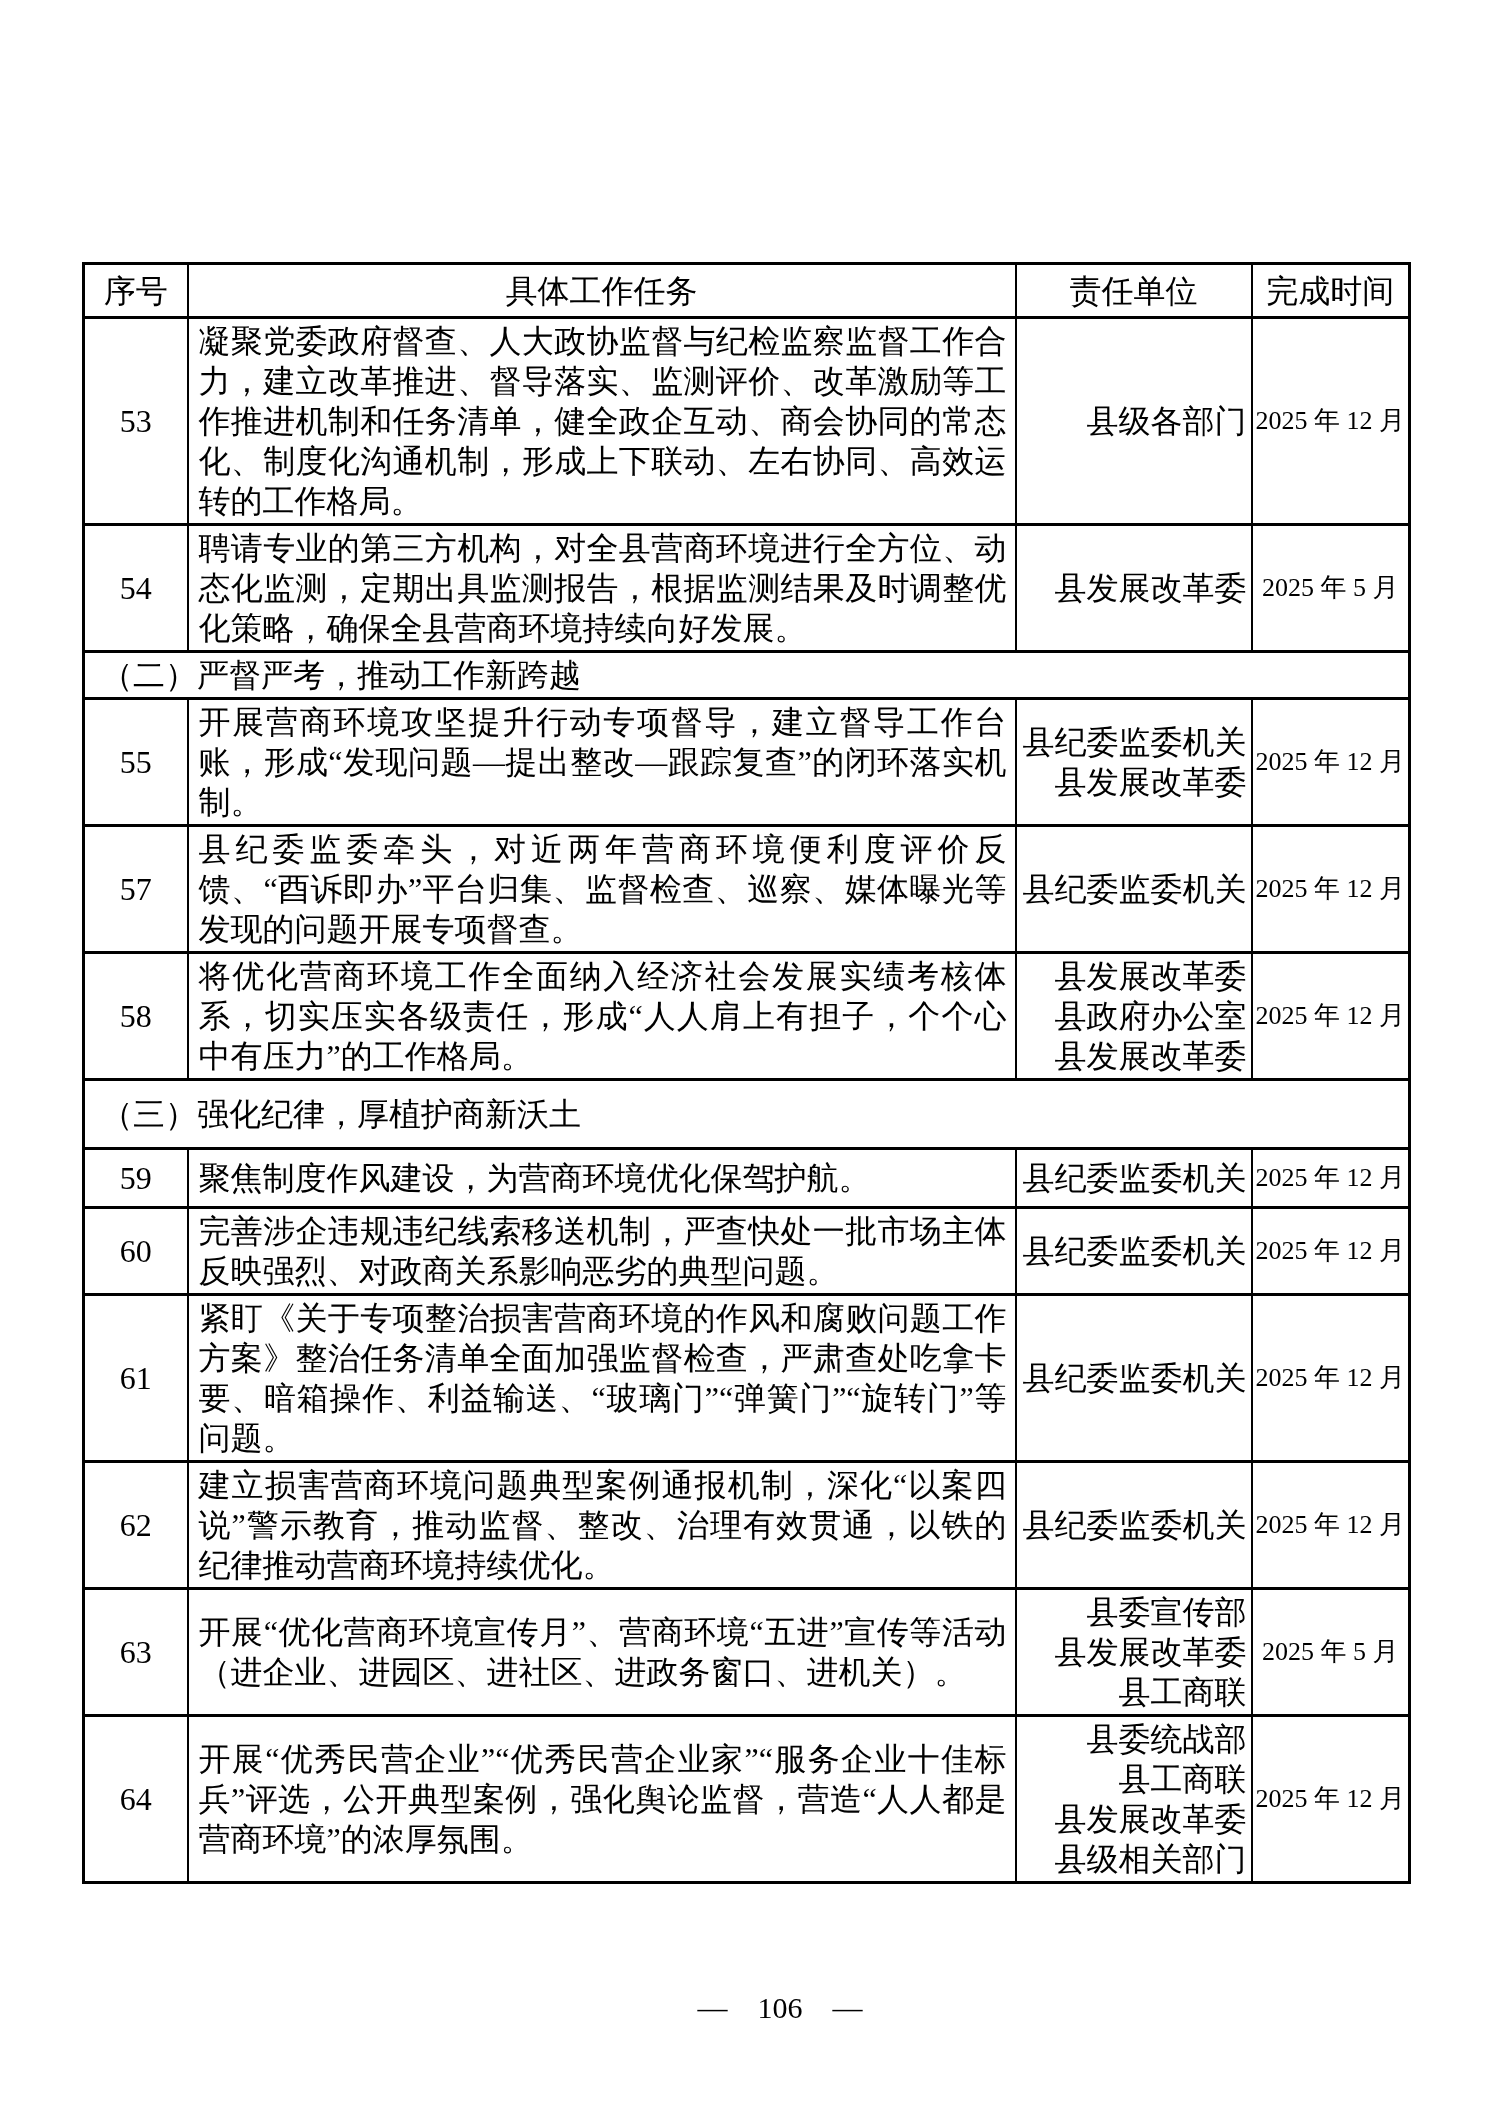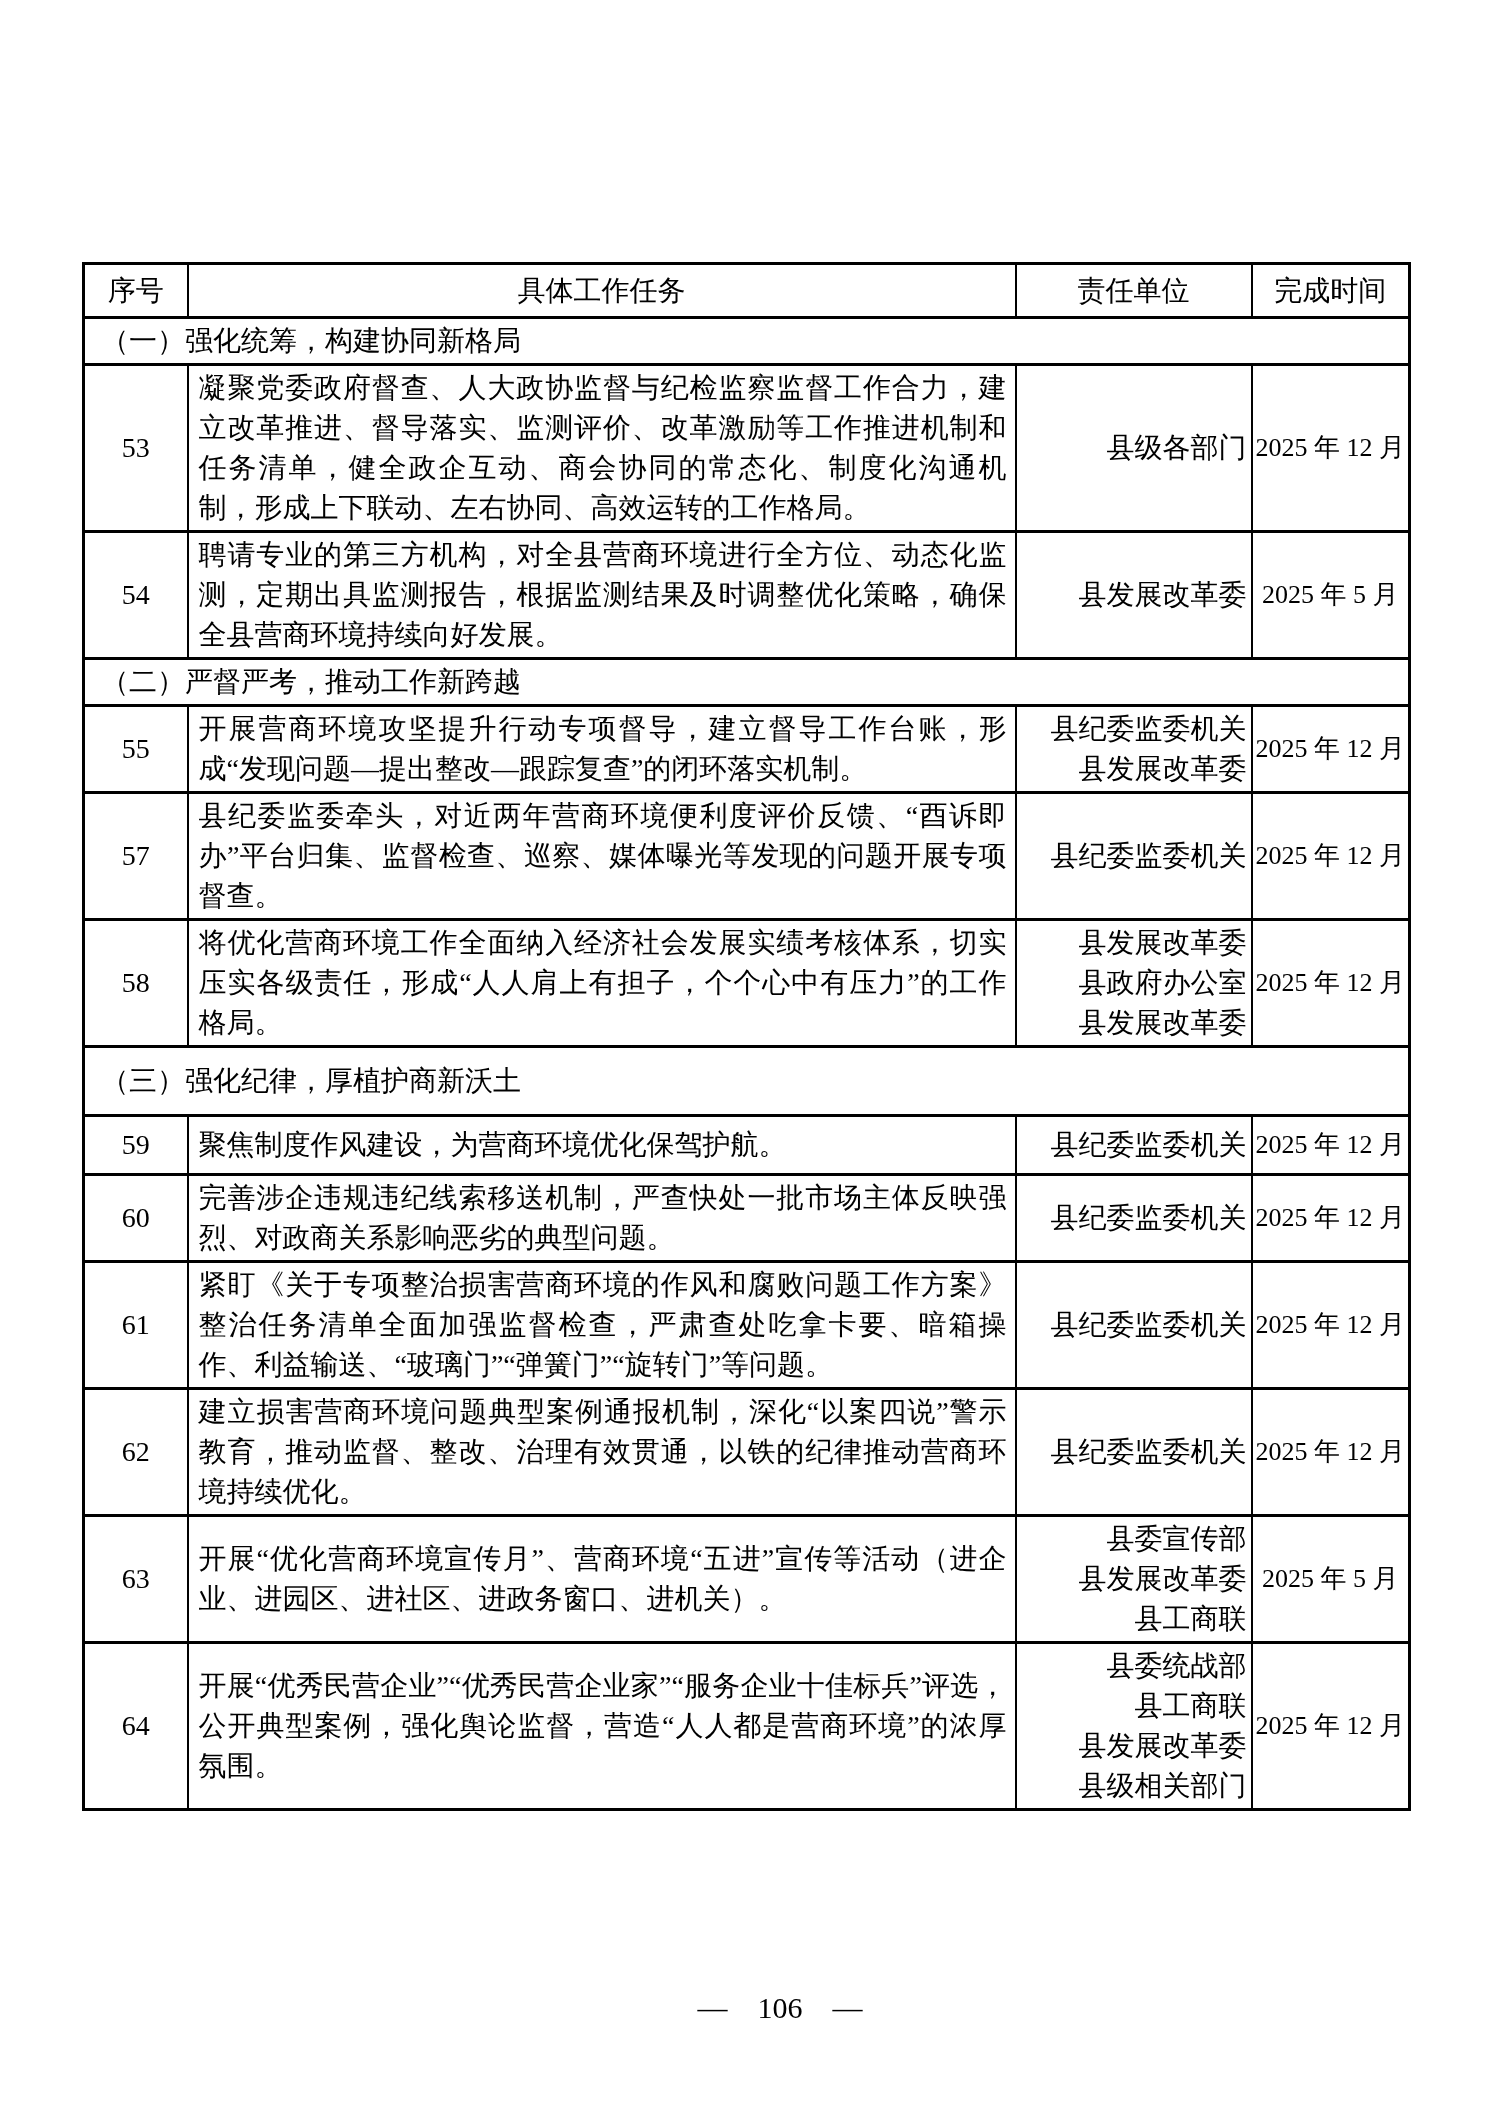--- a/index.html
+++ b/index.html
@@ -18,21 +18,21 @@
     top: 262px;
     width: 1326px;
     border-collapse: collapse;
     table-layout: fixed;
     border: 3px solid #000;
   }
   .task-table th, .task-table td {
     border: 2px solid #000;
     border-top-width: 3px;
     border-bottom-width: 3px;
-    font-size: 28px;
+    font-size: 32px;
     line-height: 40px;
     vertical-align: middle;
     word-break: break-all;
     overflow: hidden;
   }
   .task-table th {
     height: 51px;
     font-weight: normal;
     text-align: center;
     padding: 0;
@@ -84,23 +84,20 @@
     </colgroup>
     <thead>
       <tr>
         <th>序号</th>
         <th>具体工作任务</th>
         <th>责任单位</th>
         <th>完成时间</th>
       </tr>
     </thead>
     <tbody id="table-body">
-        <tr class="section-row sec-0">
-          <td colspan="4">（一）强化统筹，构建协同新格局</td>
-        </tr>
         <tr class="data-row">
           <td class="no-cell">53</td>
           <td class="task-cell">凝聚党委政府督查、人大政协监督与纪检监察监督工作合力，建立改革推进、督导落实、监测评价、改革激励等工作推进机制和任务清单，健全政企互动、商会协同的常态化、制度化沟通机制，形成上下联动、左右协同、高效运转的工作格局。</td>
           <td class="unit-cell">
             <span class="unit-line">县级各部门</span>
           </td>
           <td class="time-cell">2025 年 12 月</td>
         </tr>
         <tr class="data-row">
           <td class="no-cell">54</td>

